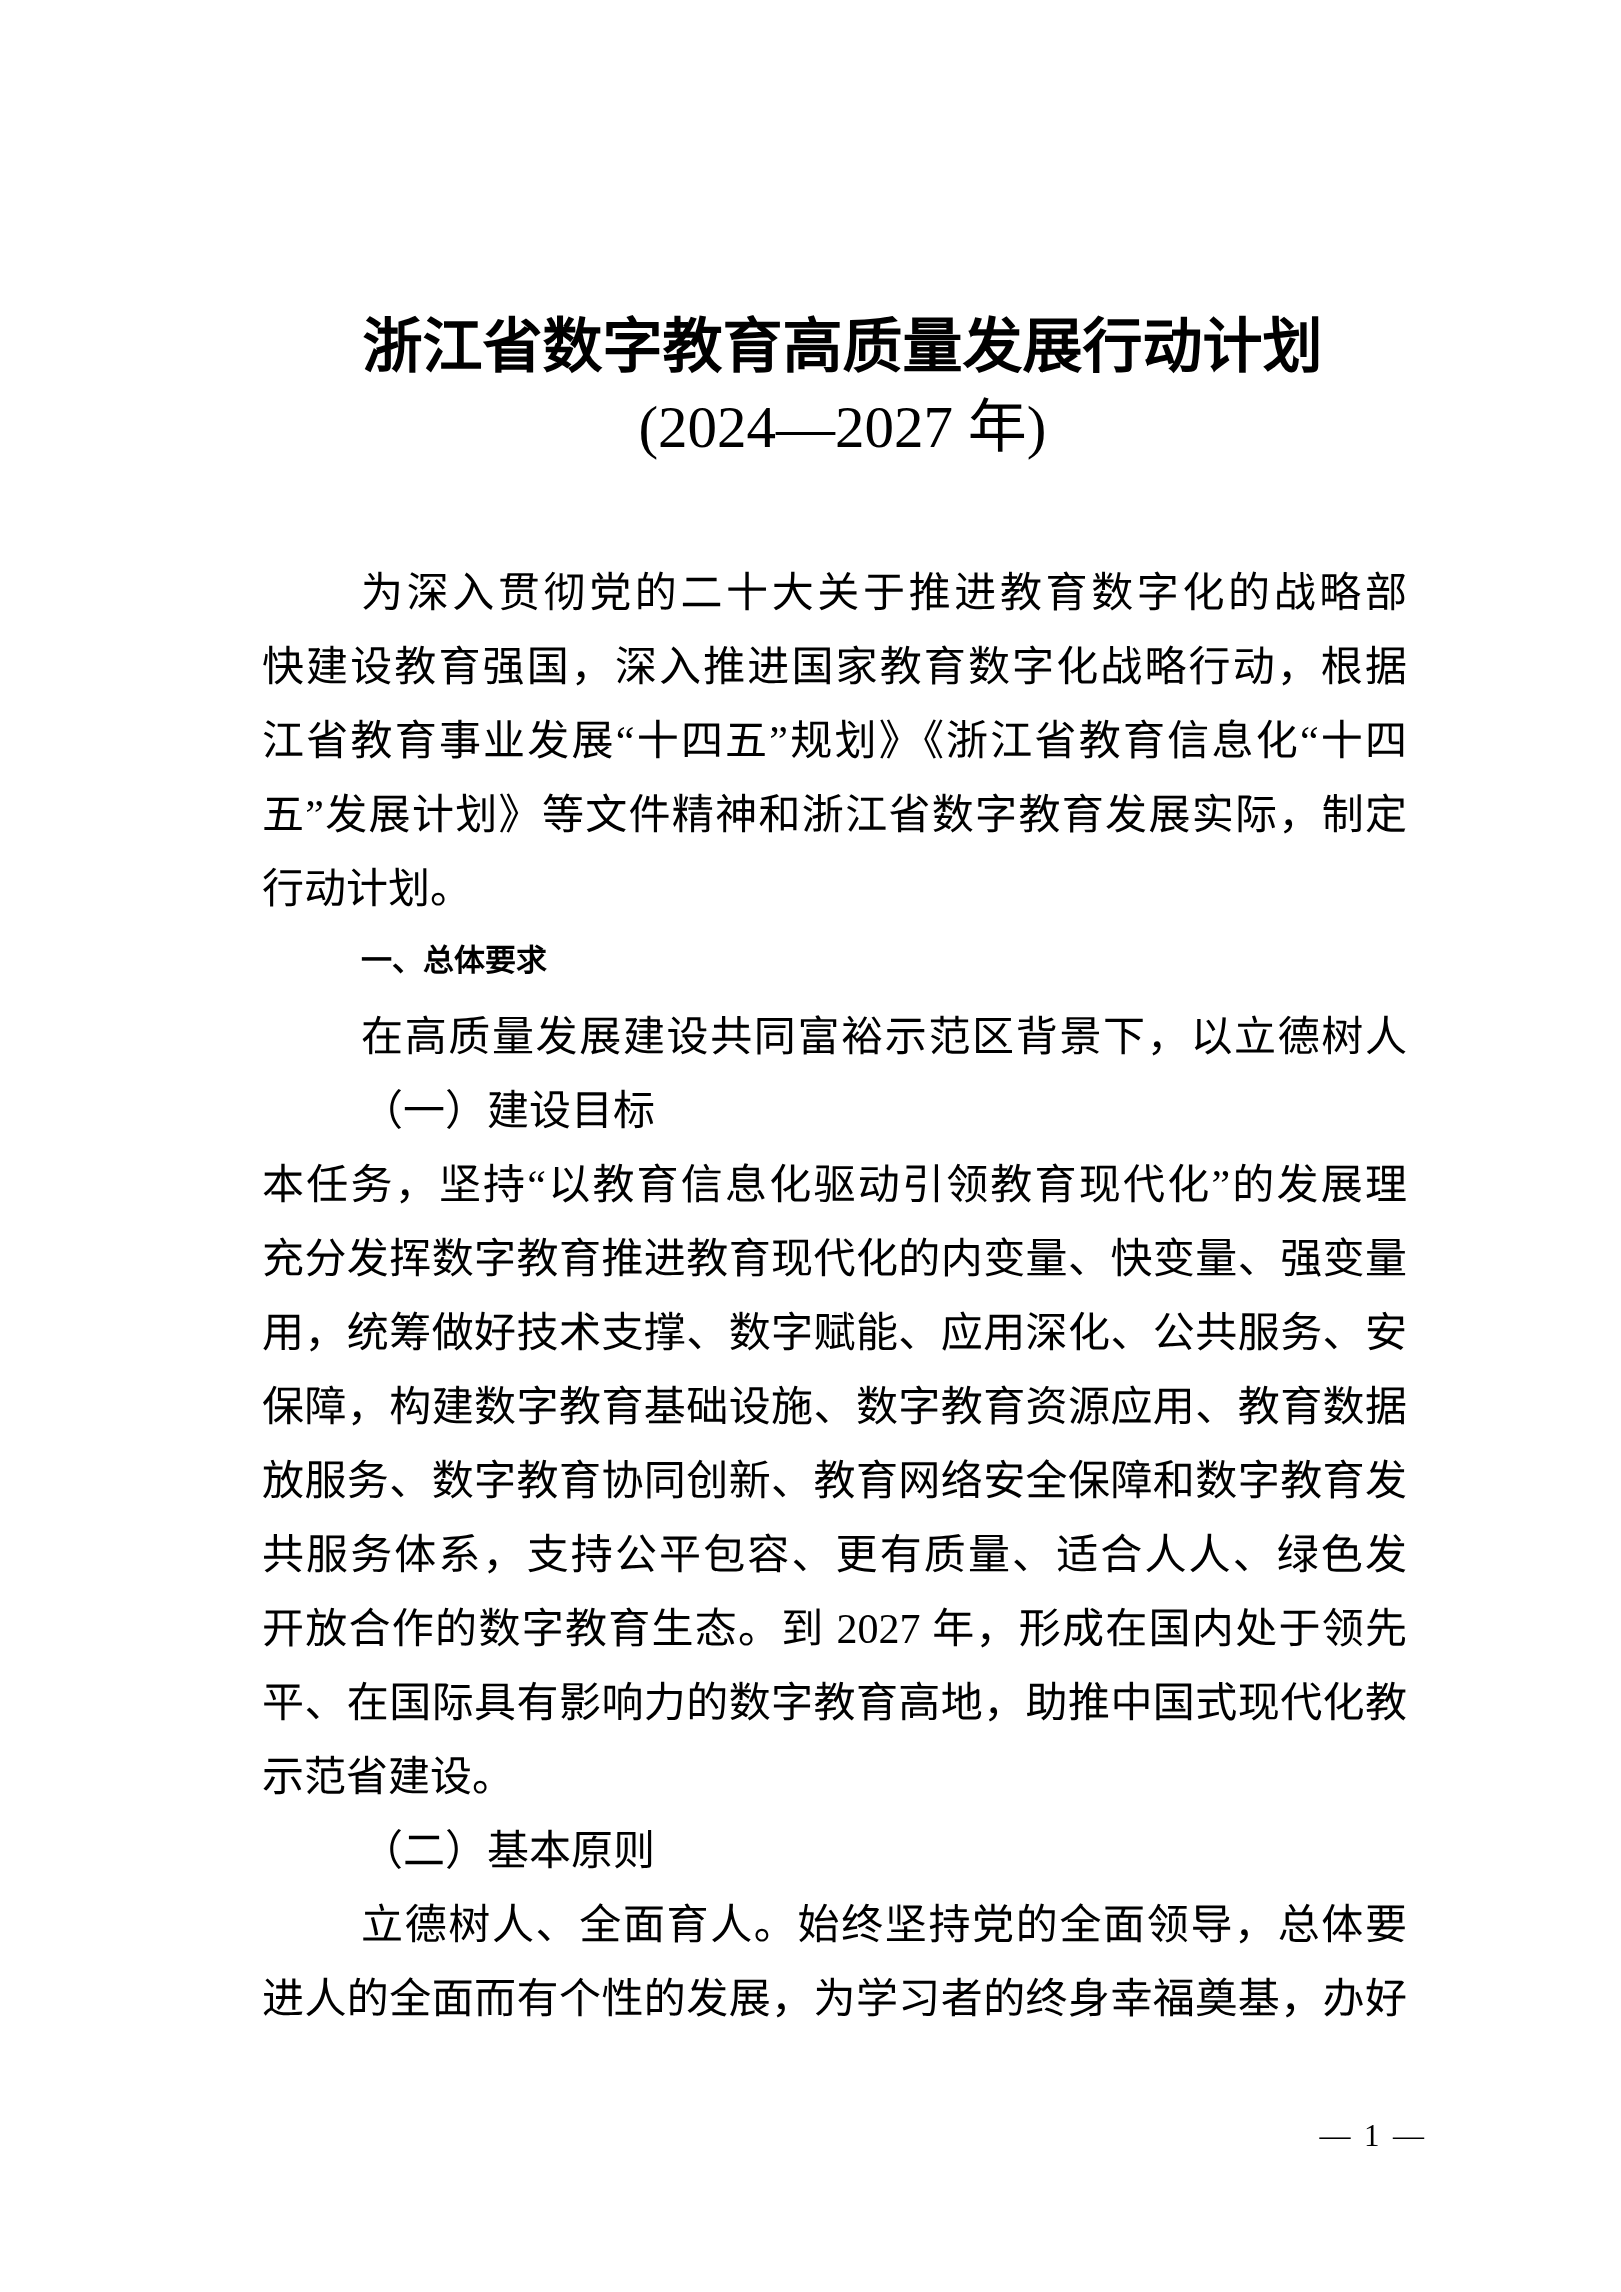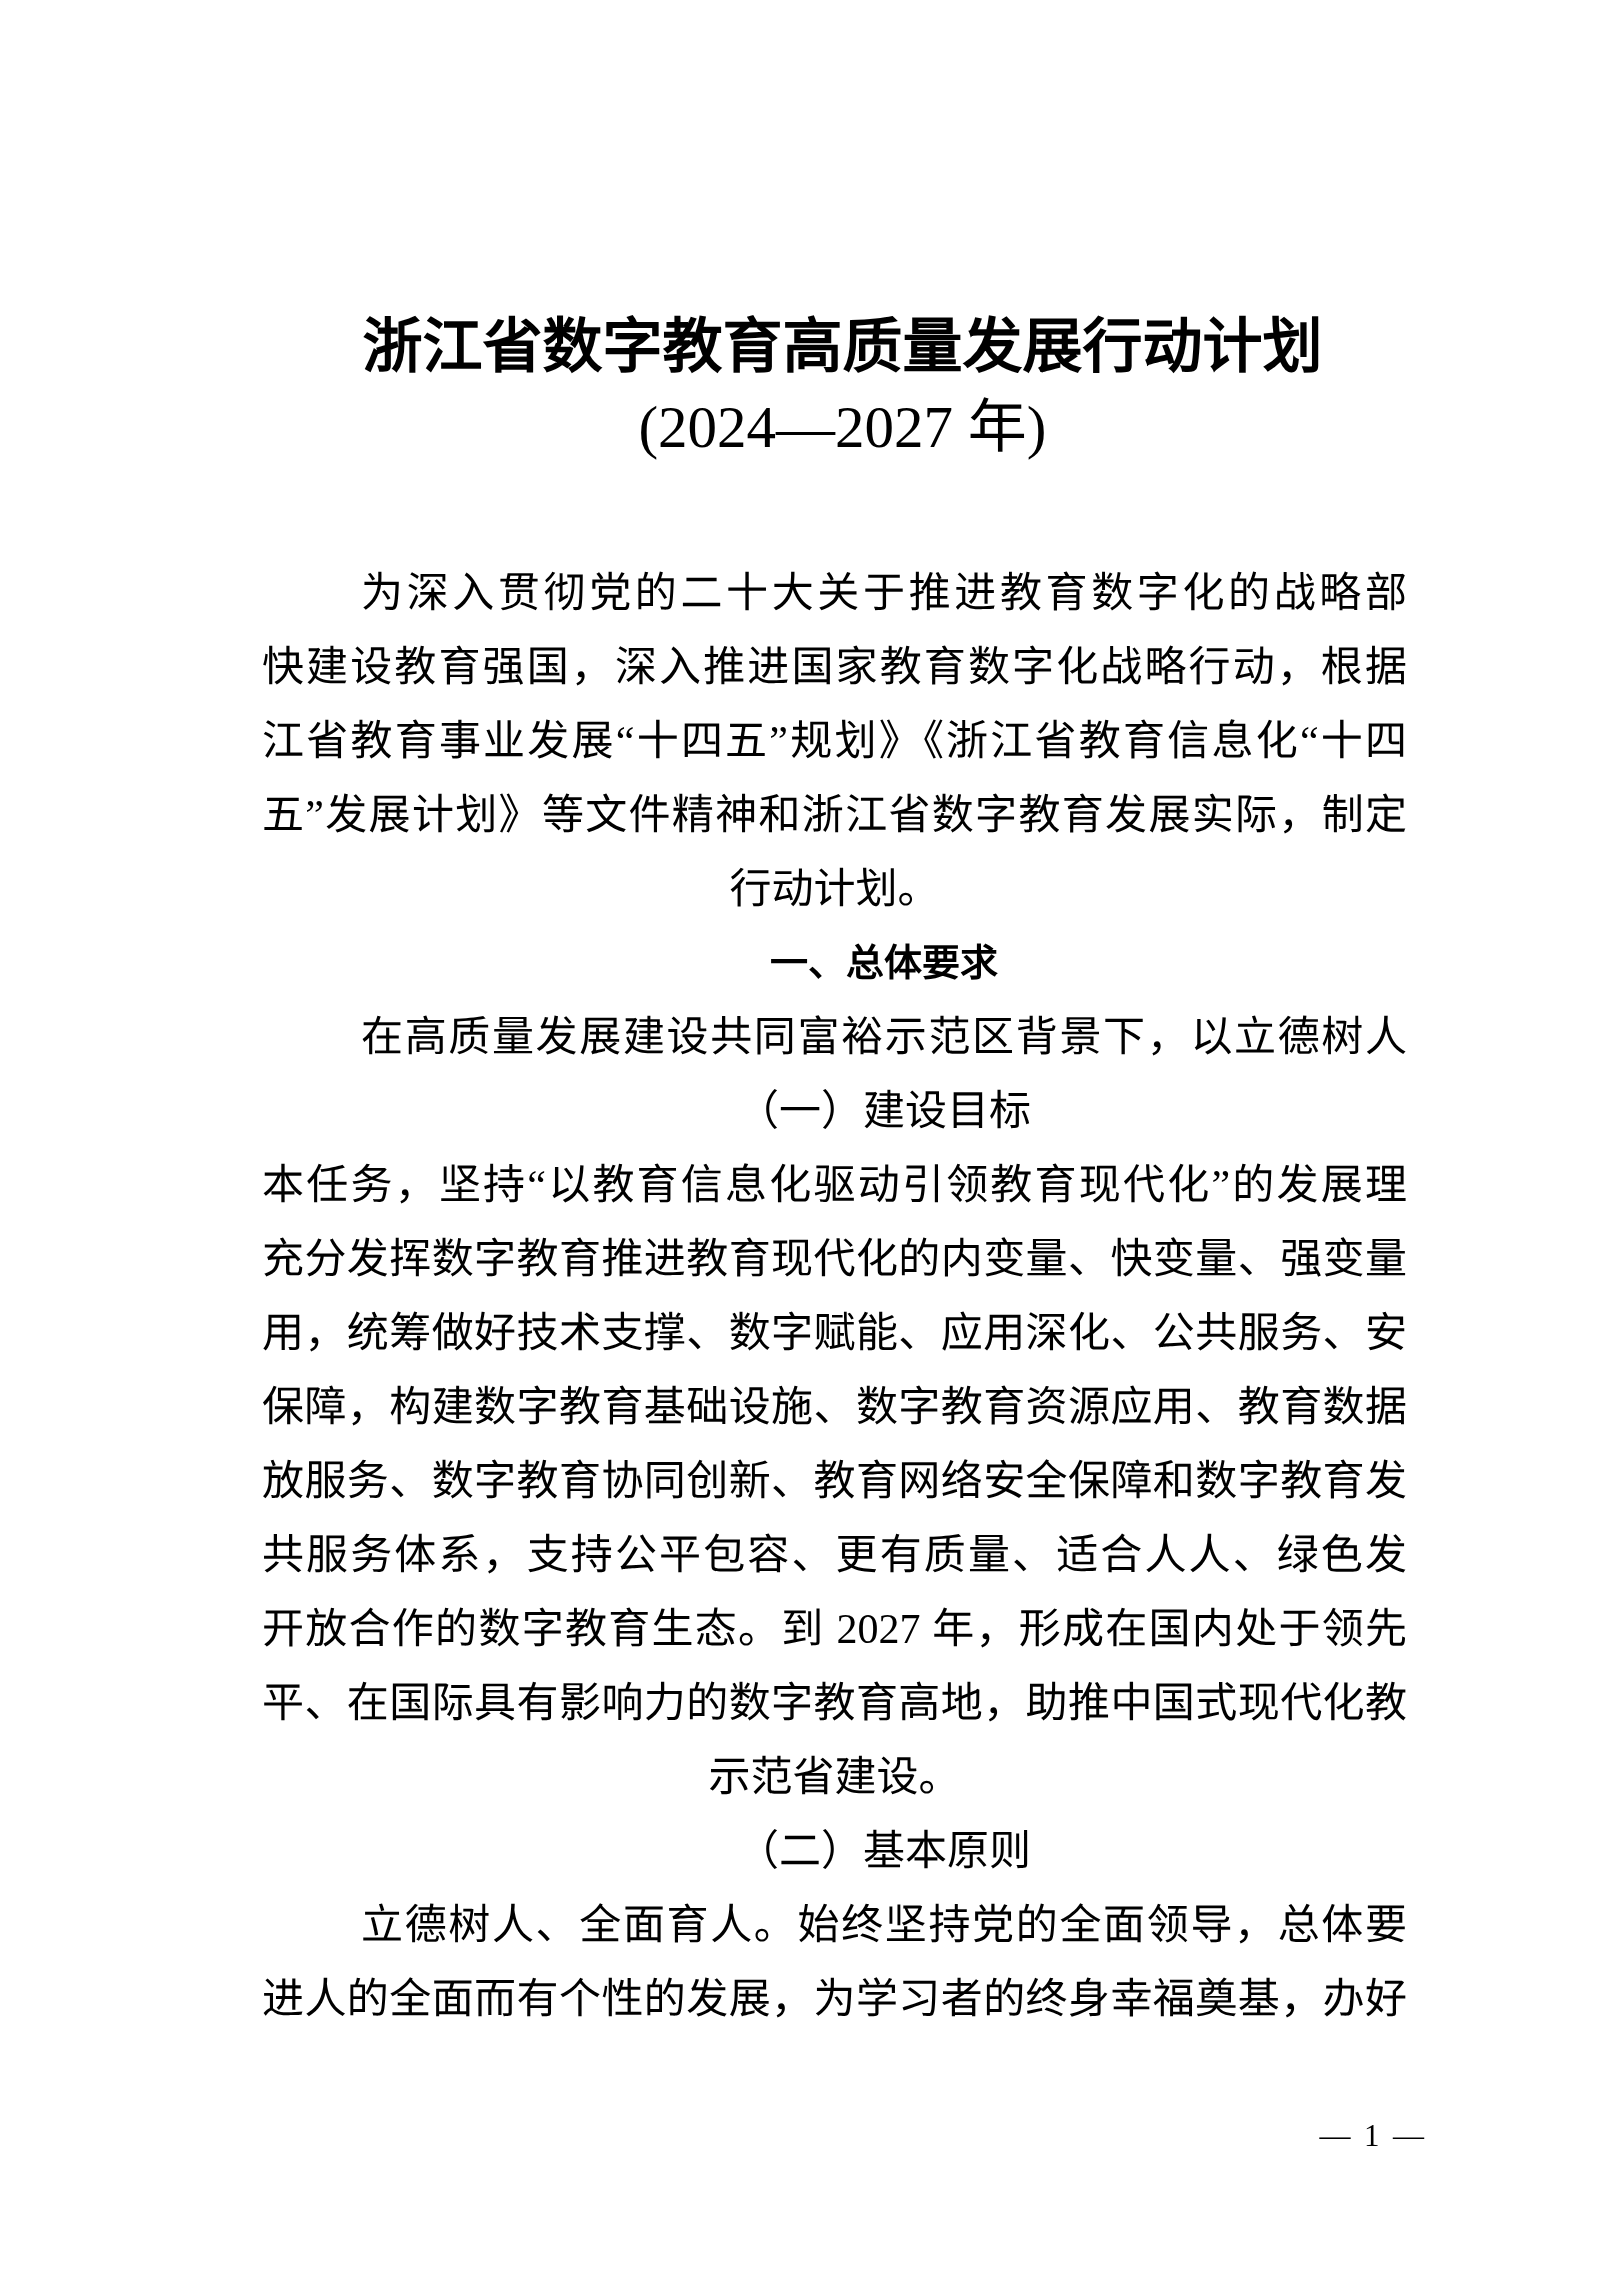--- a/index.html
+++ b/index.html
@@ -41,33 +41,33 @@
     top: 492px;
     left: 198px;
     width: 1209px;
     font-size: 42px;
     font-family: "Liberation Serif", serif;
   }
   .line {
     height: 74px;
     line-height: 74px;
     overflow: hidden;
-    text-align: center;
+    text-align: left;
   }
   .line.justify {
     text-align: justify;
     text-align-last: justify;
     -moz-text-align-last: justify;
   }
   .line.indent { text-indent: 99px; }
   .line.heading {
-    font-family: Liberation Serif, serif;
+    font-family: Liberation Mono, monospace;
     font-weight: 700;
     text-indent: 99px;
-    font-size: 38px;
+    font-size: 31px;
   }
   .line.subheading {
     text-indent: 99px;
   }
   .page-number {
     position: absolute;
     top: 2066px;
     right: 210px;
     font-family: "Liberation Serif", serif;
     font-size: 31px;

